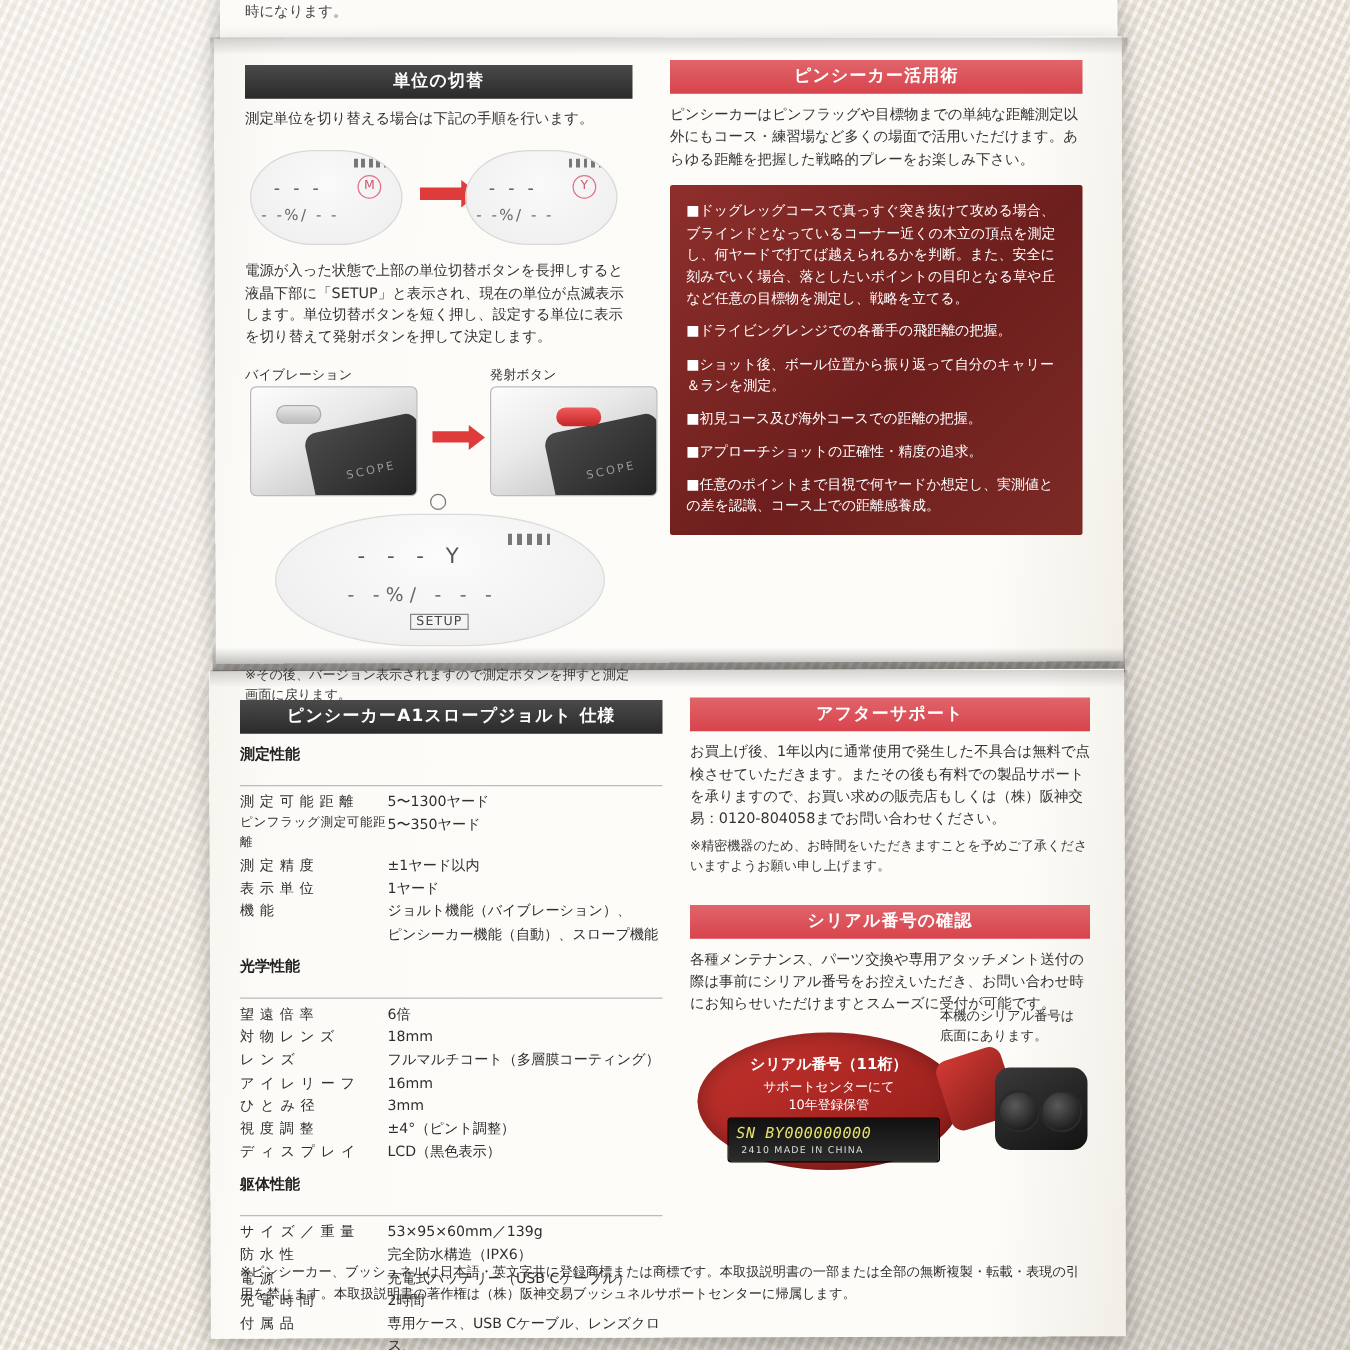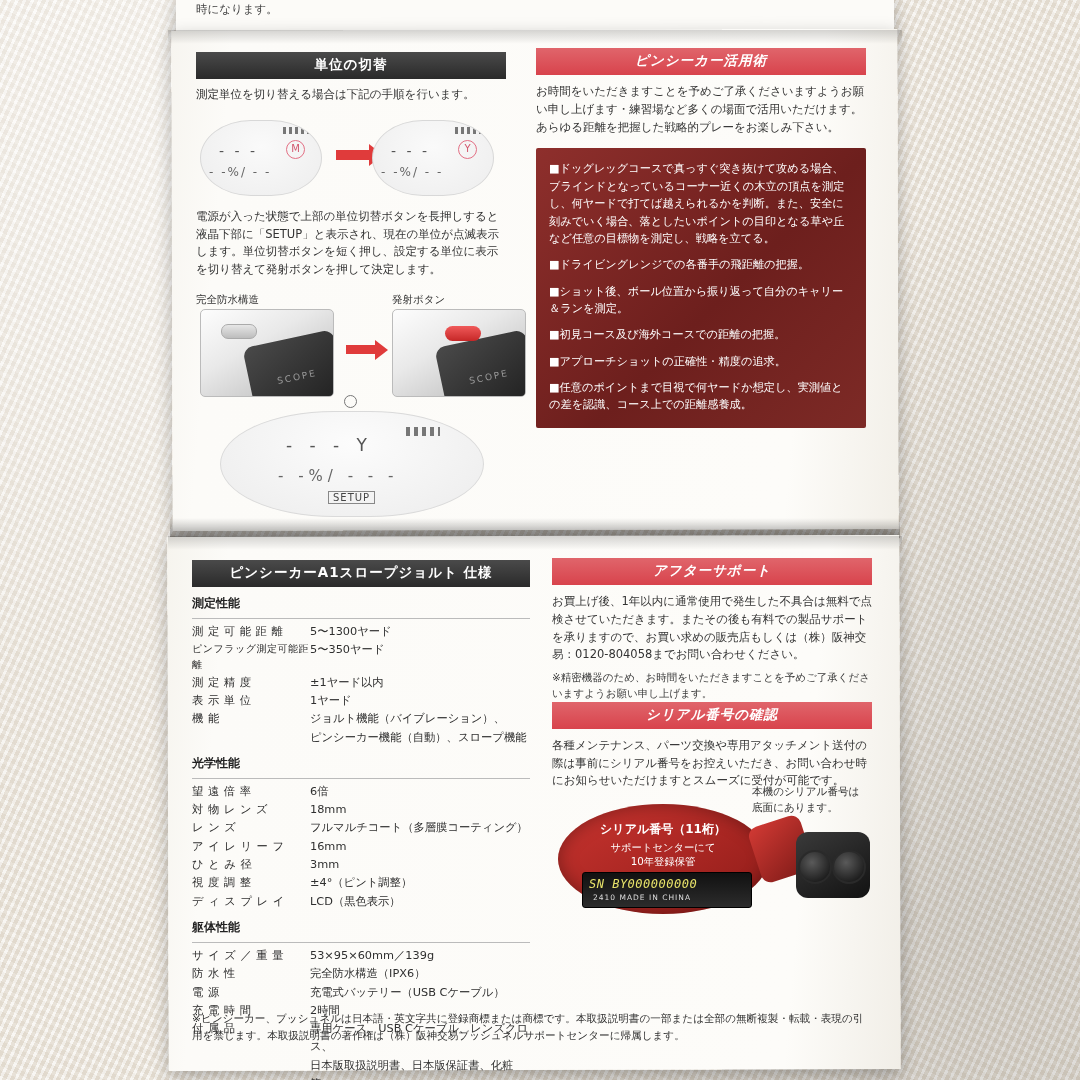--- a/index.html
+++ b/index.html
@@ -46,21 +46,21 @@
     background:linear-gradient(to bottom,rgba(0,0,0,0),rgba(0,0,0,.35));
   }
 
   
   .jp{font-family:"DejaVu Sans","Liberation Sans",sans-serif;color:#2b2b2b;}
   .hdr{
     color:#fff;font-size:13.5px;font-weight:bold;letter-spacing:1px;
     padding:4px 0 5px 0;text-align:center;
   }
   .hdr-dark{background:linear-gradient(to bottom,#4a4a4a,#2a2a2a);}
-  .hdr-red{background:linear-gradient(to bottom,#e0656b,#d8434c);font-style:italic;}
+  .hdr-red{background:linear-gradient(to bottom,#e0656b,#d8434c);}
   .body-txt{font-size:11.5px;line-height:1.55;color:#333;}
   .small{font-size:10.5px;line-height:1.5;color:#3a3a3a;}
 
   
   #cut-text{position:absolute;left:196px;top:2px;font-size:11.5px;color:#444;}
 
   
   #u-left{position:absolute;left:196px;top:52px;width:310px;}
   #u-right{position:absolute;left:536px;top:48px;width:330px;}
 
@@ -135,21 +135,21 @@
   }
   .redbox p{margin:0 0 9px 0;font-size:11.2px;line-height:1.55;}
   .redbox p:last-child{margin-bottom:0;}
 
   
   #l-left{position:absolute;left:192px;top:560px;width:338px;}
   #l-right{position:absolute;left:552px;top:558px;width:320px;}
 
   .spec-group{margin-top:8px;}
   .spec-title{font-size:12px;font-weight:bold;color:#222;border-bottom:1px solid #bbb;
-    padding-bottom:6px;margin-bottom:4px;}
+    padding-bottom:16px;margin-bottom:4px;}
   .spec-row{display:flex;font-size:11.3px;line-height:1.62;color:#2f2f2f;}
   .spec-k{width:118px;flex:0 0 118px;letter-spacing:0.5px;}
   .spec-v{flex:1;}
   .spec-cont{padding-left:118px;font-size:11.3px;line-height:1.62;color:#2f2f2f;}
 
   
   .serial-illu{position:relative;height:128px;margin-top:8px;}
   .serial-oval{
     position:absolute;left:6px;top:6px;width:210px;height:110px;border-radius:50%;
     background:linear-gradient(150deg,#c9342f,#8e1b18);color:#fff;text-align:center;
@@ -210,21 +210,21 @@
       <div class="lcd-bars"></div>
       <div class="lcd-dash">- - -</div>
       <div class="lcd-pct">- -%/ - -</div>
       <div class="lcd-circ">Y</div>
     </div>
   </div>
 
   <div class="body-txt" style="margin-top:6px;">電源が入った状態で上部の単位切替ボタンを長押しすると液晶下部に「SETUP」と表示され、現在の単位が点滅表示します。単位切替ボタンを短く押し、設定する単位に表示を切り替えて発射ボタンを押して決定します。</div>
 
   <div class="devices" style="margin-top:22px;">
-    <div class="lbl-cb">完全防水構造</div>
+    <div class="lbl-cb">バイブレーション</div>
     <div class="lbl-fb">発射ボタン</div>
     <div class="dev l">
       <div class="body-dark"></div>
       <div class="btn-gray"></div>
       <div class="scope-txt">SCOPE</div>
     </div>
     <div class="ptr-red"></div>
     <div class="dev r">
       <div class="body-dark"></div>
       <div class="btn-red"></div>
@@ -234,25 +234,26 @@
 
   <div class="bigscreen">
     <div class="arc"></div>
     <div class="bs-dot"></div>
     <div class="bs-bars"></div>
     <div class="bs-dash">- - - Y</div>
     <div class="bs-pct">- -%/ - - -</div>
     <div class="bs-setup">SETUP</div>
   </div>
 
+  <div class="small" style="margin-top:18px;">※その後、バージョン表示されますので測定ボタンを押すと測定画面に戻ります。</div>
 </div>
 
 <div id="u-right" class="jp">
   <div class="hdr hdr-red">ピンシーカー活用術</div>
-  <div class="body-txt" style="margin-top:8px;">お時間をいただきますことを予めご了承くださいますようお願い申し上げます・練習場など多くの場面で活用いただけます。あらゆる距離を把握した戦略的プレーをお楽しみ下さい。</div>
+  <div class="body-txt" style="margin-top:8px;">ピンシーカーはピンフラッグや目標物までの単純な距離測定以外にもコース・練習場など多くの場面で活用いただけます。あらゆる距離を把握した戦略的プレーをお楽しみ下さい。</div>
   <div class="redbox">
     <p>■ドッグレッグコースで真っすぐ突き抜けて攻める場合、ブラインドとなっているコーナー近くの木立の頂点を測定し、何ヤードで打てば越えられるかを判断。また、安全に刻みでいく場合、落としたいポイントの目印となる草や丘など任意の目標物を測定し、戦略を立てる。</p>
     <p>■ドライビングレンジでの各番手の飛距離の把握。</p>
     <p>■ショット後、ボール位置から振り返って自分のキャリー＆ランを測定。</p>
     <p>■初見コース及び海外コースでの距離の把握。</p>
     <p>■アプローチショットの正確性・精度の追求。</p>
     <p>■任意のポイントまで目視で何ヤードか想定し、実測値との差を認識、コース上での距離感養成。</p>
   </div>
 </div>
 
@@ -341,21 +342,21 @@
     <div class="spec-cont" style="white-space:pre-line;">日本版取扱説明書、日本版保証書、化粧箱、
 シリアル番号日本正規登録タグ（本体貼付）</div>
   </div>
 </div>
 
 <div id="l-right" class="jp">
   <div class="hdr hdr-red">アフターサポート</div>
   <div class="body-txt" style="margin-top:8px;">お買上げ後、1年以内に通常使用で発生した不具合は無料で点検させていただきます。またその後も有料での製品サポートを承りますので、お買い求めの販売店もしくは（株）阪神交易：0120-804058までお問い合わせください。</div>
   <div class="small" style="margin-top:6px;">※精密機器のため、お時間をいただきますことを予めご了承くださいますようお願い申し上げます。</div>
 
-  <div class="hdr hdr-red" style="">シリアル番号の確認</div>
+  <div class="hdr hdr-red" style="margin-top:22px;">シリアル番号の確認</div>
   <div class="body-txt" style="margin-top:8px;">各種メンテナンス、パーツ交換や専用アタッチメント送付の際は事前にシリアル番号をお控えいただき、お問い合わせ時にお知らせいただけますとスムーズに受付が可能です。</div>
 
   <div class="serial-illu">
     <div class="serial-side">本機のシリアル番号は底面にあります。</div>
     <div class="serial-oval">
       <div class="t1">シリアル番号（11桁）</div>
       <div class="t2">サポートセンターにて</div>
       <div class="t3">10年登録保管</div>
     </div>
     <div class="serial-plate">

